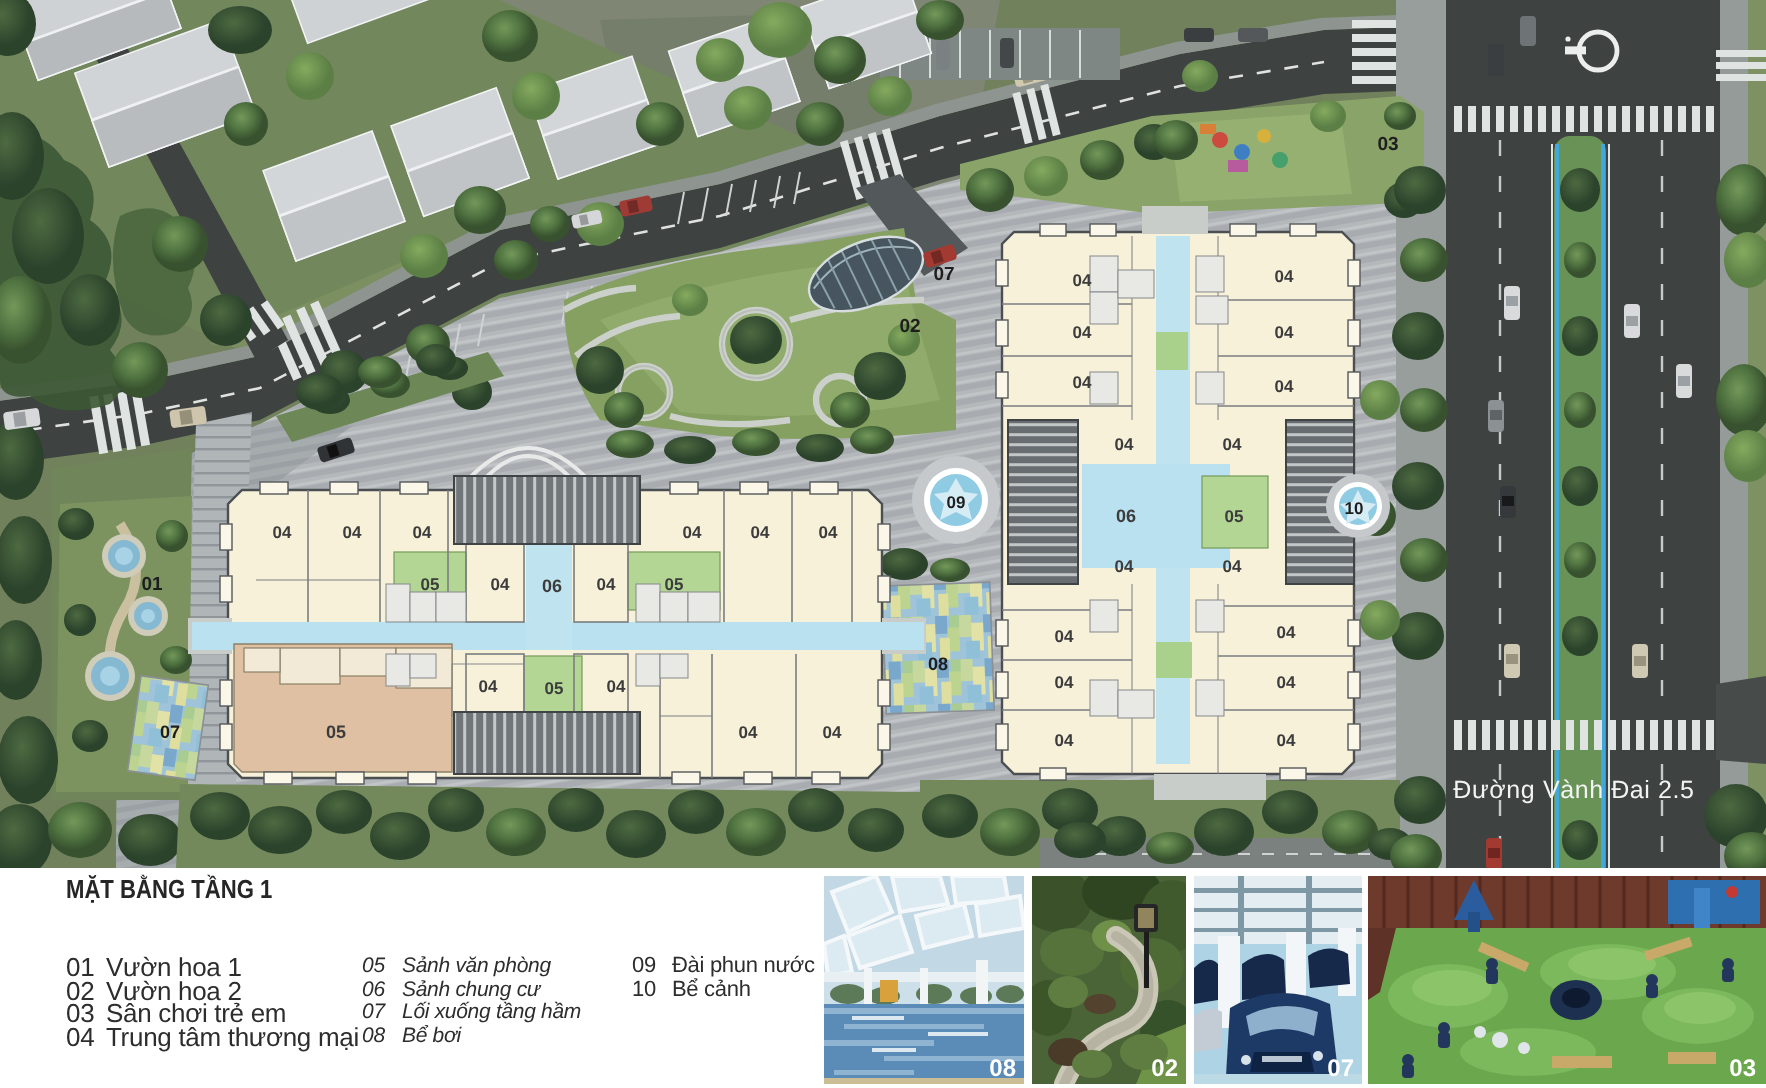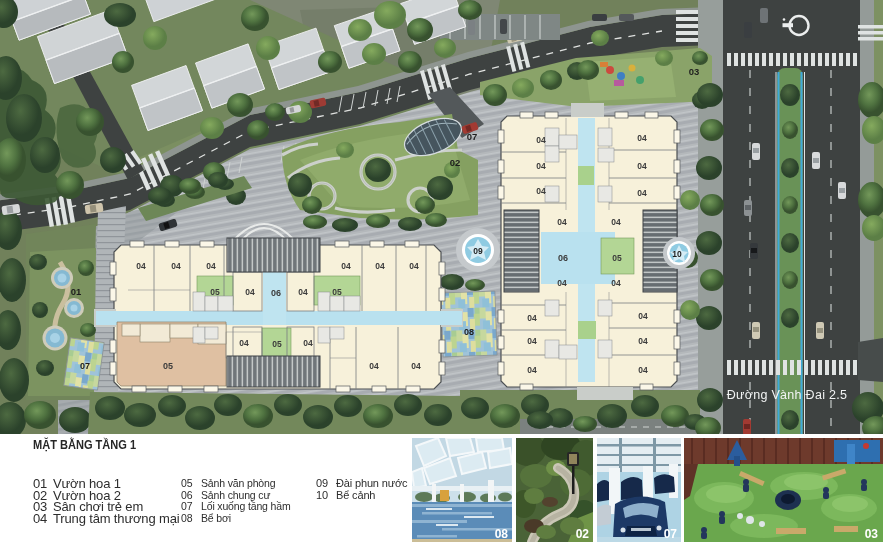--- a/index.html
+++ b/index.html
@@ -878,21 +878,21 @@
 
 <div class="lbl" style="left:33px;top:437px;font-size:13px;font-weight:bold;color:#262626;transform:scaleX(0.85);transform-origin:left top;white-space:nowrap;">MẶT BẰNG TẦNG 1</div>
 
 <div class="lbl" style="left:33px;top:478px;font-size:13px;line-height:11.6px;letter-spacing:-0.15px;color:#2d2d2d;white-space:nowrap;">
 <div><span style="display:inline-block;width:20px;">01</span>Vườn hoa 1</div>
 <div><span style="display:inline-block;width:20px;">02</span>Vườn hoa 2</div>
 <div><span style="display:inline-block;width:20px;">03</span>Sân chơi trẻ em</div>
 <div><span style="display:inline-block;width:20px;">04</span>Trung tâm thương mại</div>
 </div>
 
-<div class="lbl" style="left:181px;top:478px;font-size:10.5px;line-height:11.6px;letter-spacing:-0.15px;color:#2d2d2d;white-space:nowrap;">
+<div class="lbl" style="left:181px;top:478px;font-size:10.5px;line-height:11.6px;letter-spacing:-0.15px;color:#2d2d2d;white-space:nowrap;font-style:italic;">
 <div><span style="display:inline-block;width:20px;">05</span>Sảnh văn phòng</div>
 <div><span style="display:inline-block;width:20px;">06</span>Sảnh chung cư</div>
 <div><span style="display:inline-block;width:20px;">07</span>Lối xuống tầng hầm</div>
 <div><span style="display:inline-block;width:20px;">08</span>Bể bơi</div>
 </div>
 
 <div class="lbl" style="left:316px;top:478px;font-size:11px;line-height:11.6px;letter-spacing:-0.15px;color:#2d2d2d;white-space:nowrap;">
 <div><span style="display:inline-block;width:20px;">09</span>Đài phun nước</div>
 <div><span style="display:inline-block;width:20px;">10</span>Bể cảnh</div>
 </div>

